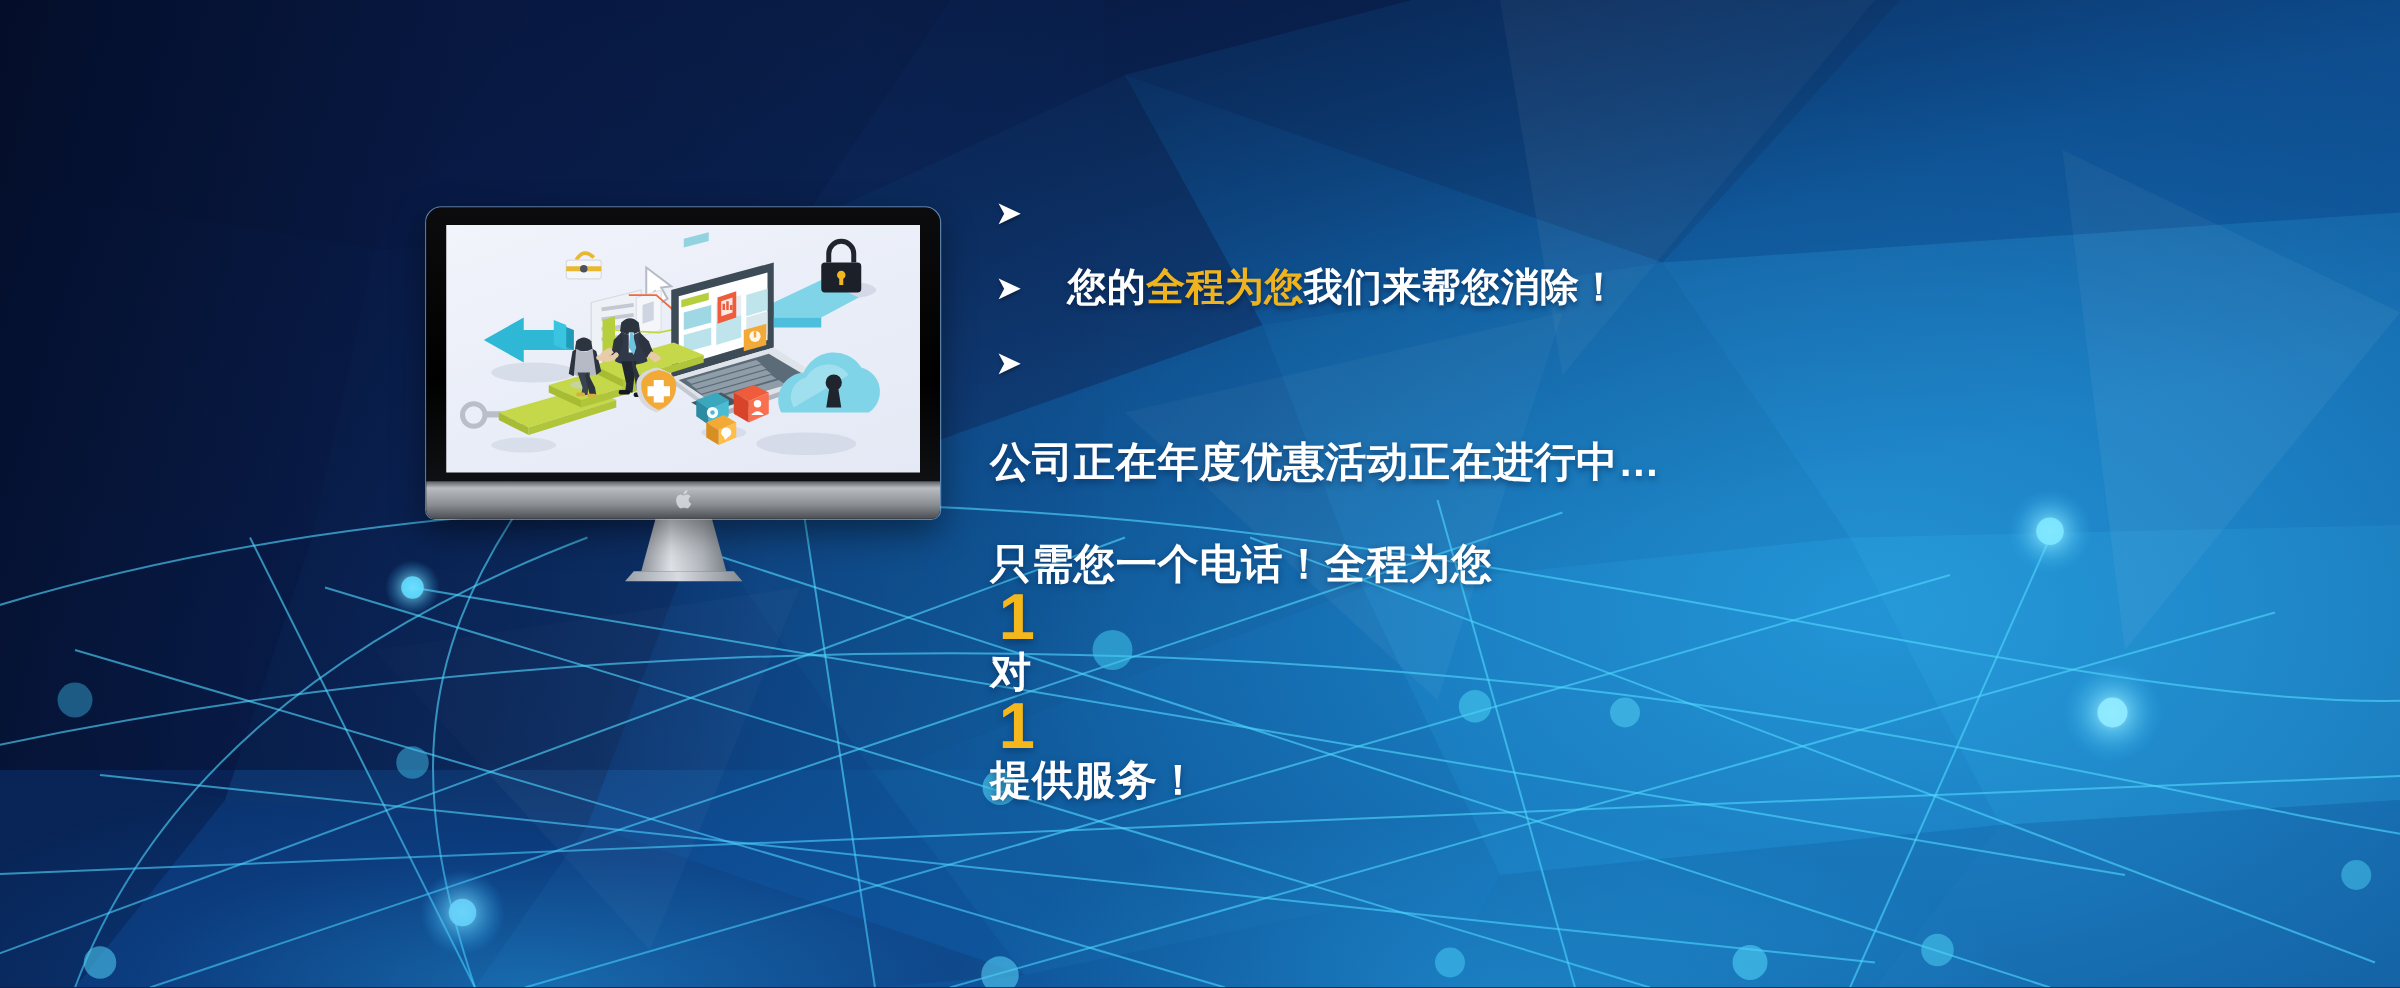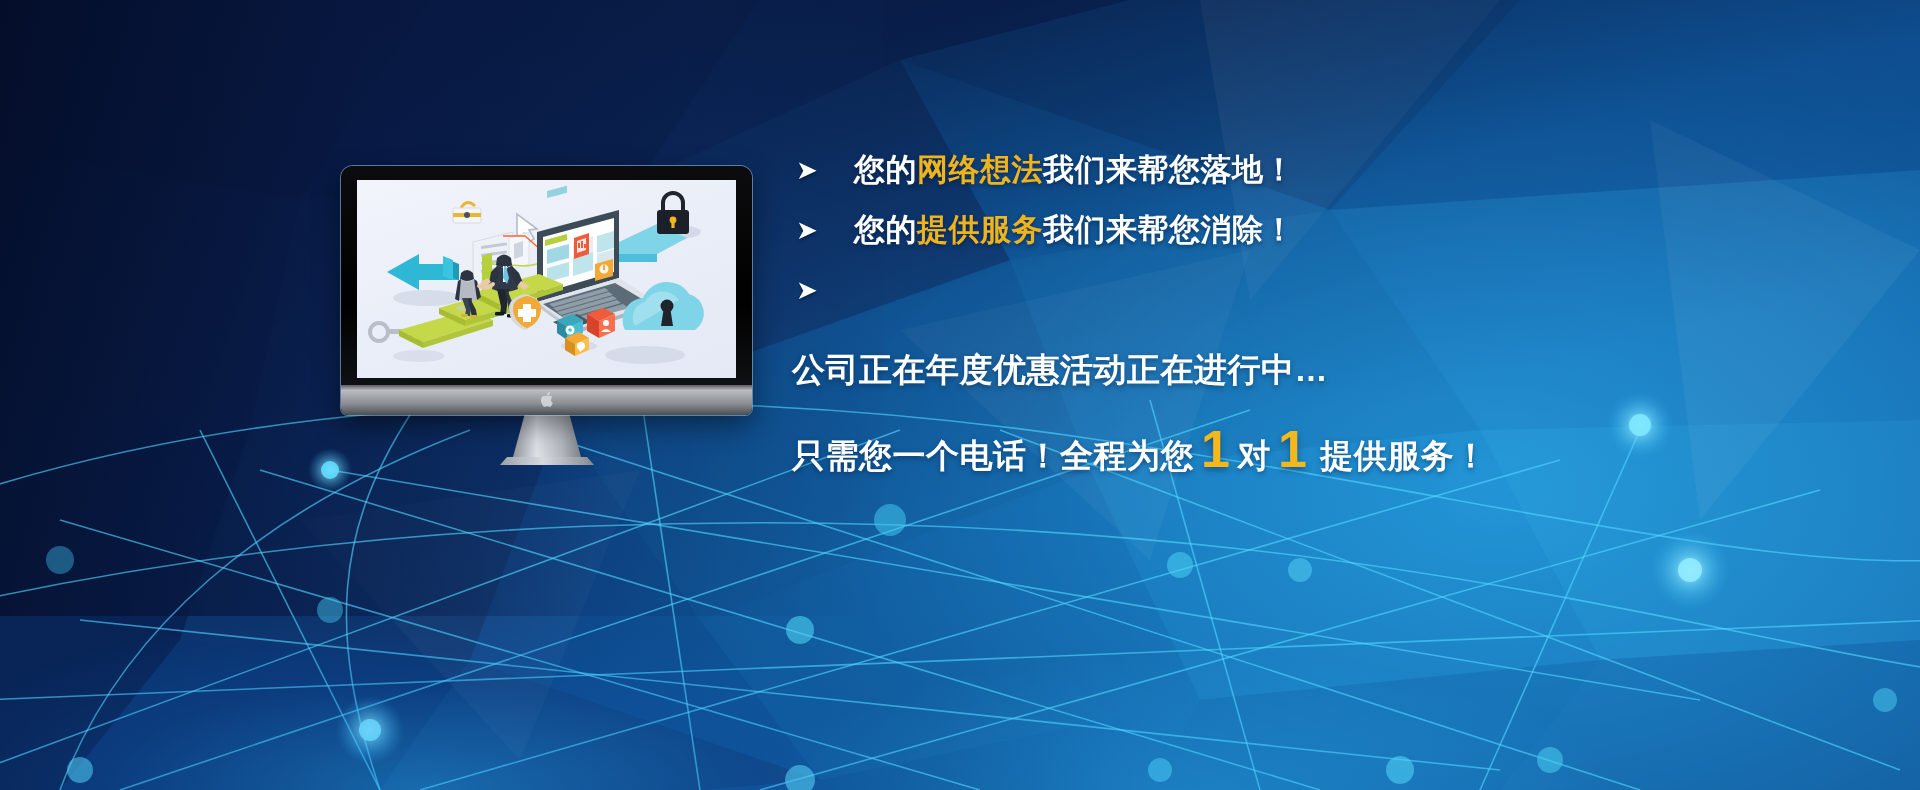--- a/index.html
+++ b/index.html
@@ -136,21 +136,21 @@
 
   .promo {
     font-size: 33px;
     font-weight: bold;
     color: #ffffff;
     white-space: nowrap;
     letter-spacing: 0.5px;
     text-shadow: 0 2px 5px rgba(0,30,70,0.50);
   }
   .promo-1 { margin-top: 28px; margin-left: -4px; }
-  .promo-2 { margin-top: 36px; margin-left: -4px; display: flex; align-items: baseline; }
+  .promo-2 { margin-top: 36px; margin-left: -4px; display: flex; align-items: baseline; flex-direction: column; }
   .big-one {
     color: #f5b81c;
     font-size: 52px;
     font-weight: bold;
     line-height: 0.8;
     padding: 0 7px;
     text-shadow: 0 3px 6px rgba(0,30,70,0.45);
   }
   .gap-s { display: inline-block; width: 6px; }
 </style>
@@ -476,26 +476,25 @@
           <path d="M9.3 2.6C9.9 1.9 10.3 0.9 10.2 0 9.3 0 8.3 0.6 7.7 1.3 7.2 1.9 6.7 2.9 6.8 3.8 7.8 3.9 8.7 3.3 9.3 2.6z" fill="#d9dce0"></path>
         </svg>
       </div>
     </div>
   </div>
 
   <div class="copy">
 
     <div class="bullet-line">
       <span class="arrow-ico">➤</span>
-      <span class="bullet-text"><span>您的</span><span class="hl">网络想法</span><span>我们来帮您落地！</span></span>
     </div>
 
     <div class="bullet-line">
       <span class="arrow-ico">➤</span>
-      <span class="bullet-text"><span>您的</span><span class="hl">提供服务</span><span>我们来帮您消除！</span></span>
+      <span class="bullet-text"><span>您的</span><span class="hl">全程为您</span><span>我们来帮您消除！</span></span>
     </div>
 
     <div class="bullet-line">
       <span class="arrow-ico">➤</span>
     </div>
 
     <div class="promo promo-1">公司正在年度优惠活动正在进行中…</div>
 
     <div class="promo promo-2">
       <span>只需您一个电话！全程为您</span>

